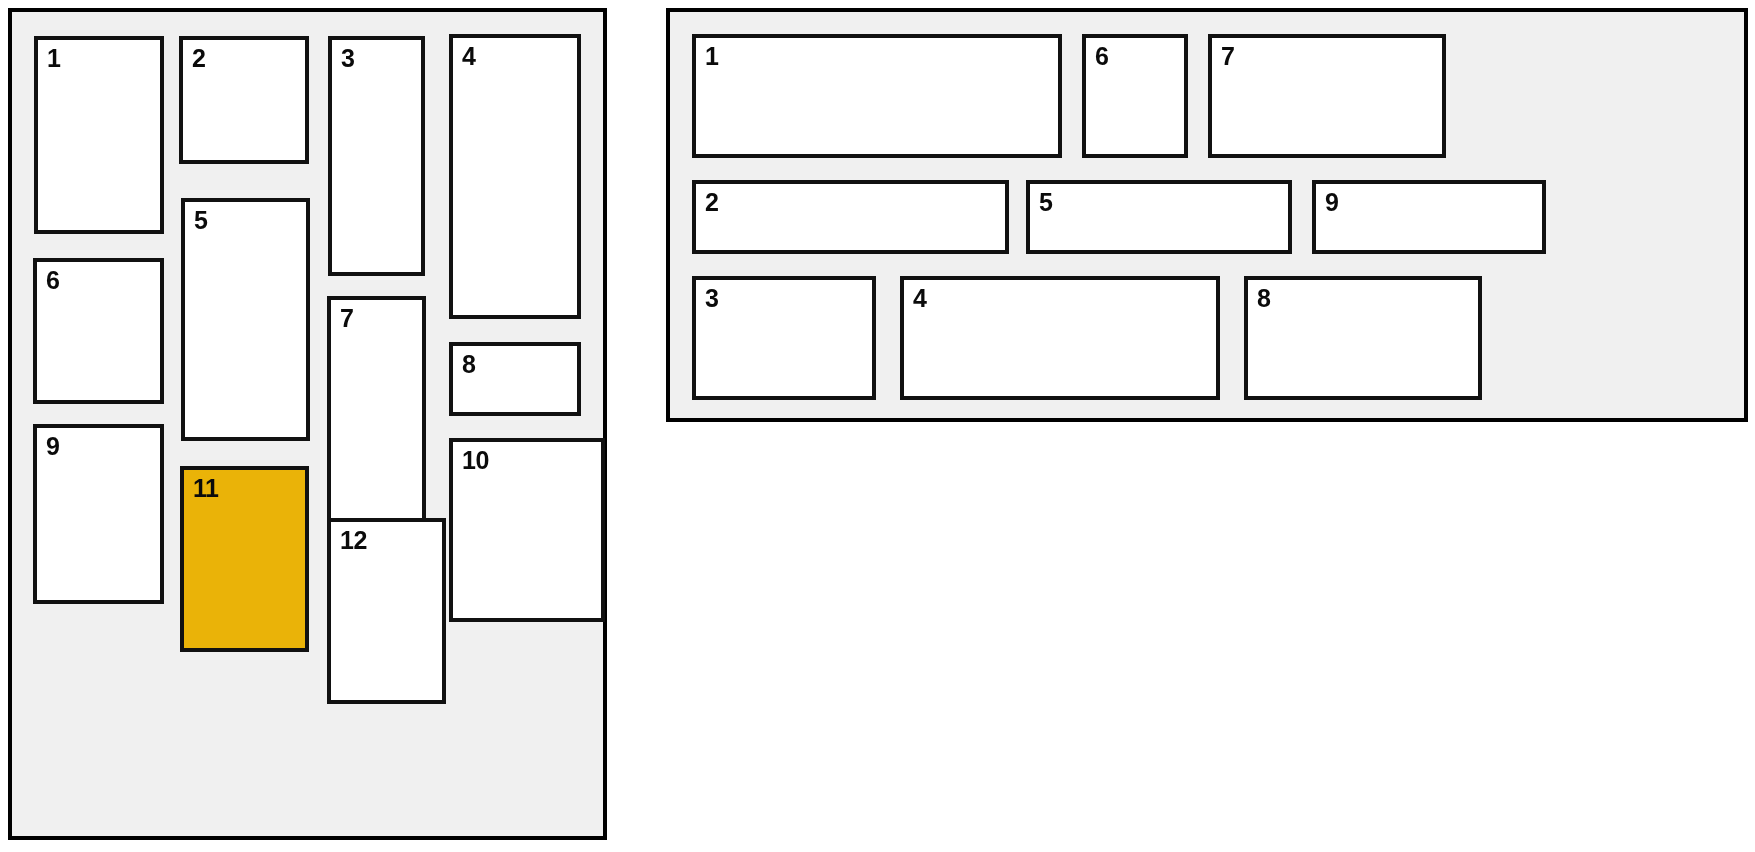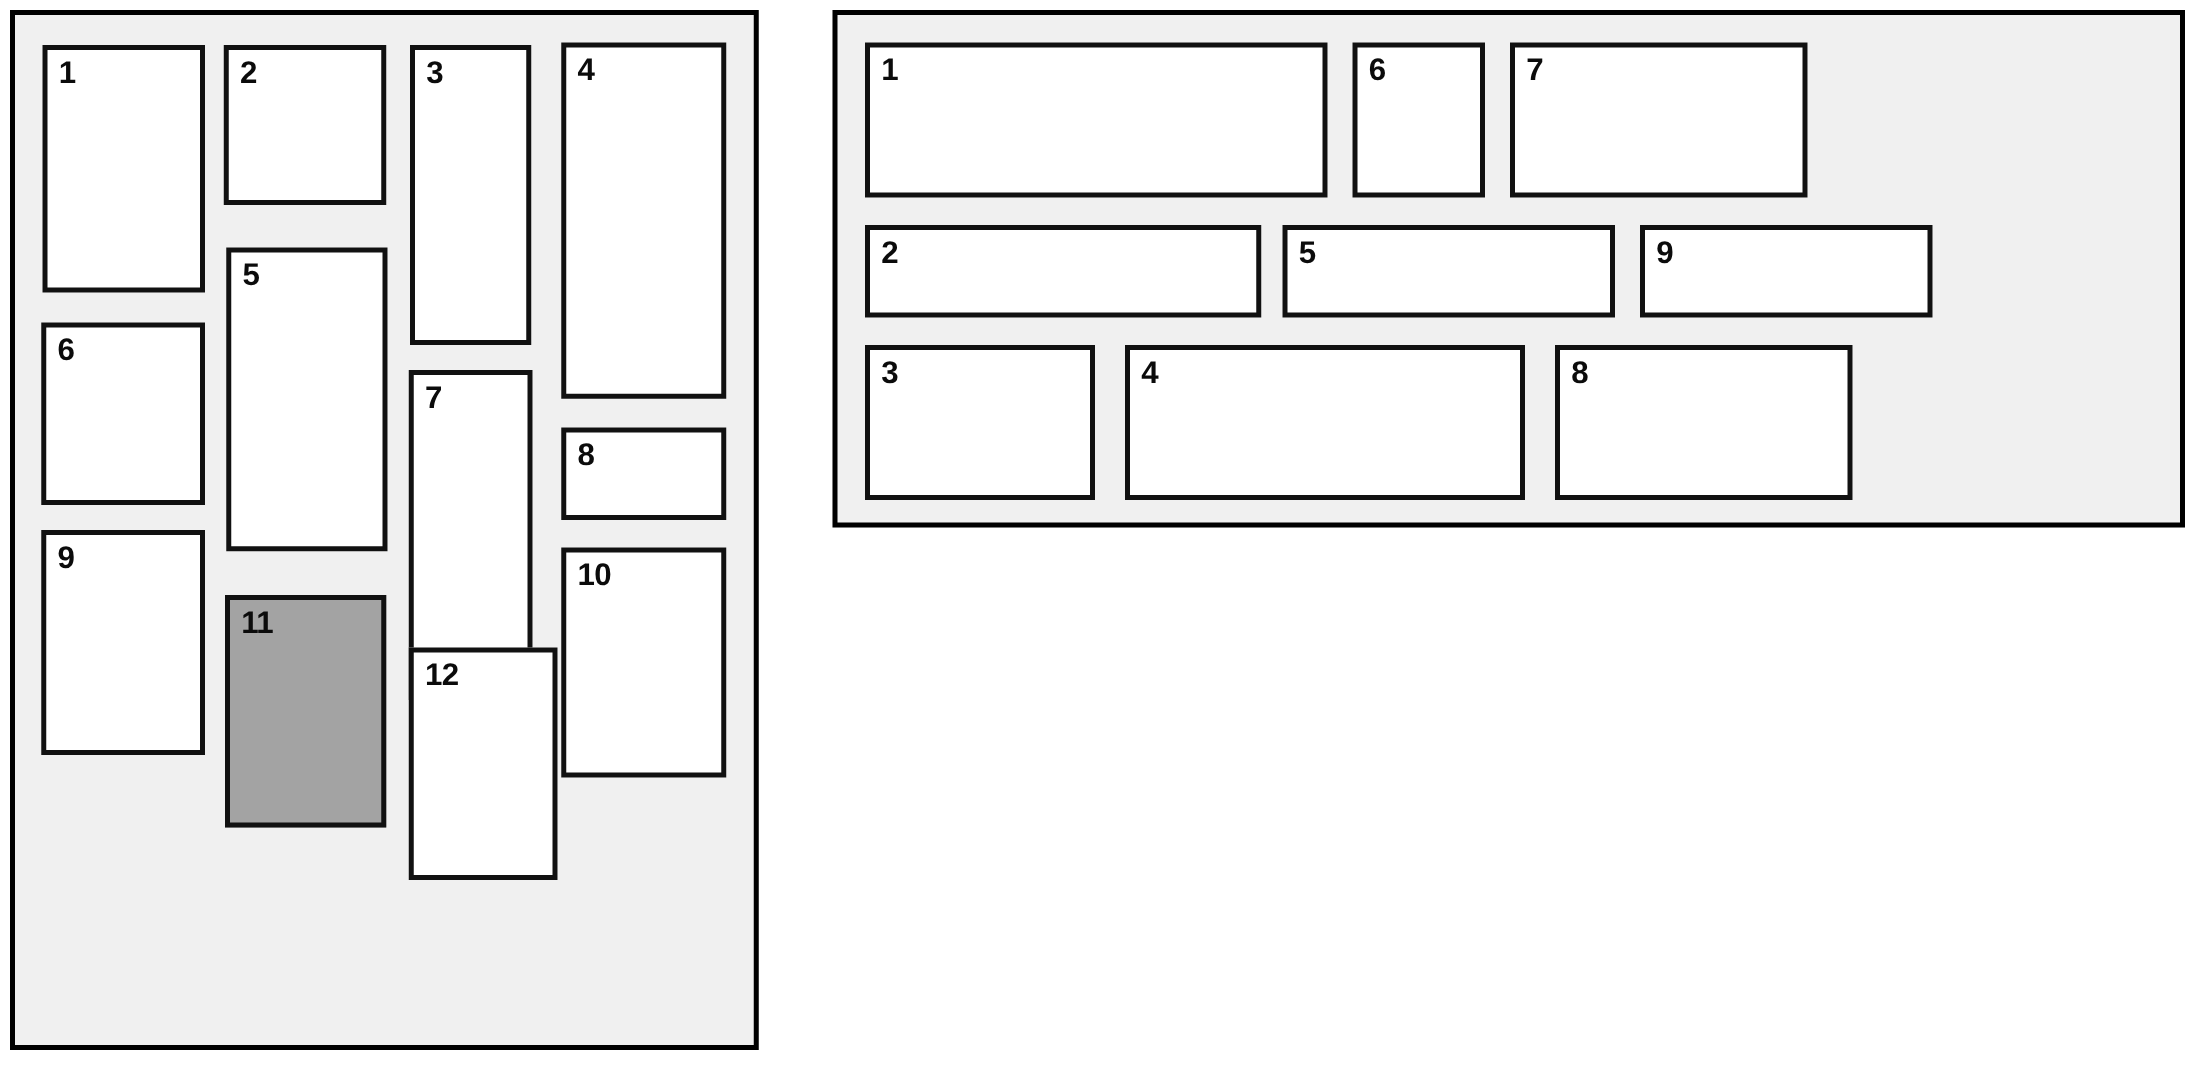--- a/index.html
+++ b/index.html
@@ -78,24 +78,24 @@
       </div>
       <div class="region" style="left: 315px; top: 284px; width: 99px; height: 264px; background: rgb(255, 255, 255); border-color: rgb(17, 17, 17);">
         <span class="region-label" style="color: rgb(11, 11, 11);">7</span>
       </div>
       <div class="region" style="left: 437px; top: 330px; width: 132px; height: 74px; background: rgb(255, 255, 255); border-color: rgb(17, 17, 17);">
         <span class="region-label" style="color: rgb(11, 11, 11);">8</span>
       </div>
       <div class="region" style="left: 21px; top: 412px; width: 131px; height: 180px; background: rgb(255, 255, 255); border-color: rgb(17, 17, 17);">
         <span class="region-label" style="color: rgb(11, 11, 11);">9</span>
       </div>
-      <div class="region" style="left: 437px; top: 426px; width: 132px; height: 184px; background: rgb(255, 255, 255); border-color: rgb(17, 17, 17);">
+      <div class="region" style="left: 437px; top: 426px; width: 156px; height: 184px; background: rgb(255, 255, 255); border-color: rgb(17, 17, 17);">
         <span class="region-label" style="color: rgb(11, 11, 11);">10</span>
       </div>
-      <div class="region" style="left: 168px; top: 464px; width: 129px; height: 186px; background: #a3a3a3; border-color: rgb(17, 17, 17);">
+      <div class="region" style="left: 168px; top: 454px; width: 129px; height: 186px; background: #eab308; border-color: rgb(17, 17, 17);">
         <span class="region-label" style="color: rgb(11, 11, 11);">11</span>
       </div>
       <div class="region" style="left: 315px; top: 506px; width: 119px; height: 186px; background: rgb(255, 255, 255); border-color: rgb(17, 17, 17);">
         <span class="region-label" style="color: rgb(11, 11, 11);">12</span>
       </div>
     </div>
     <div class="panel" style="left: 666px; top: 8px; width: 1082px; height: 414px; background: rgb(240, 240, 240); border-color: rgb(0, 0, 0);">
       <div class="region" style="left: 22px; top: 22px; width: 370px; height: 124px; background: rgb(255, 255, 255); border-color: rgb(17, 17, 17);">
         <span class="region-label" style="color: rgb(11, 11, 11);">1</span>
       </div>

